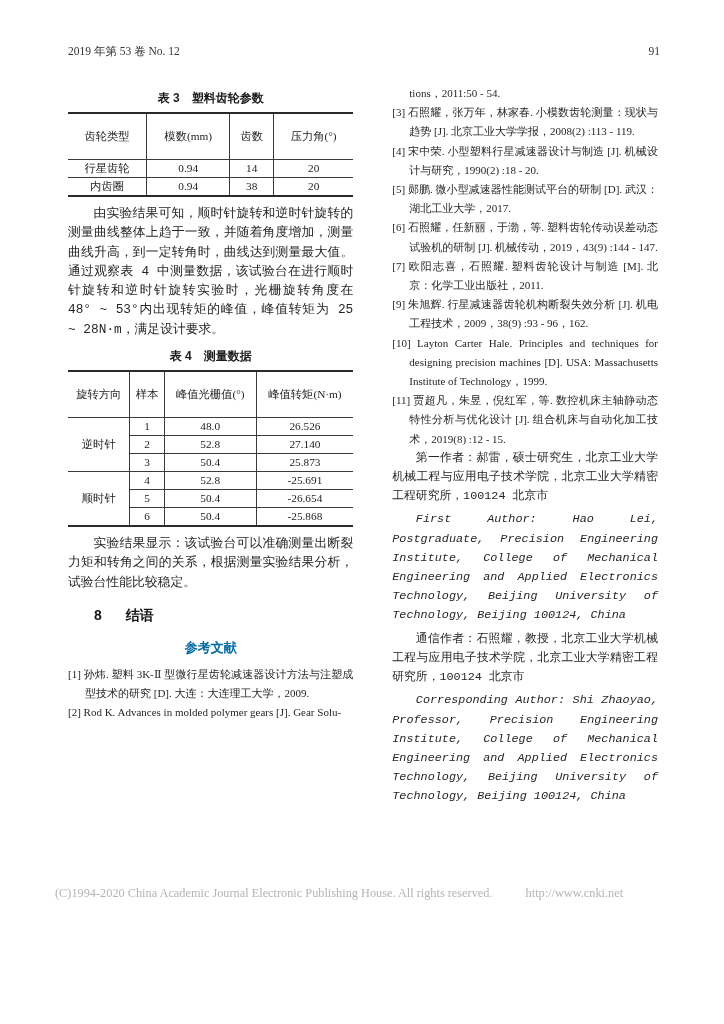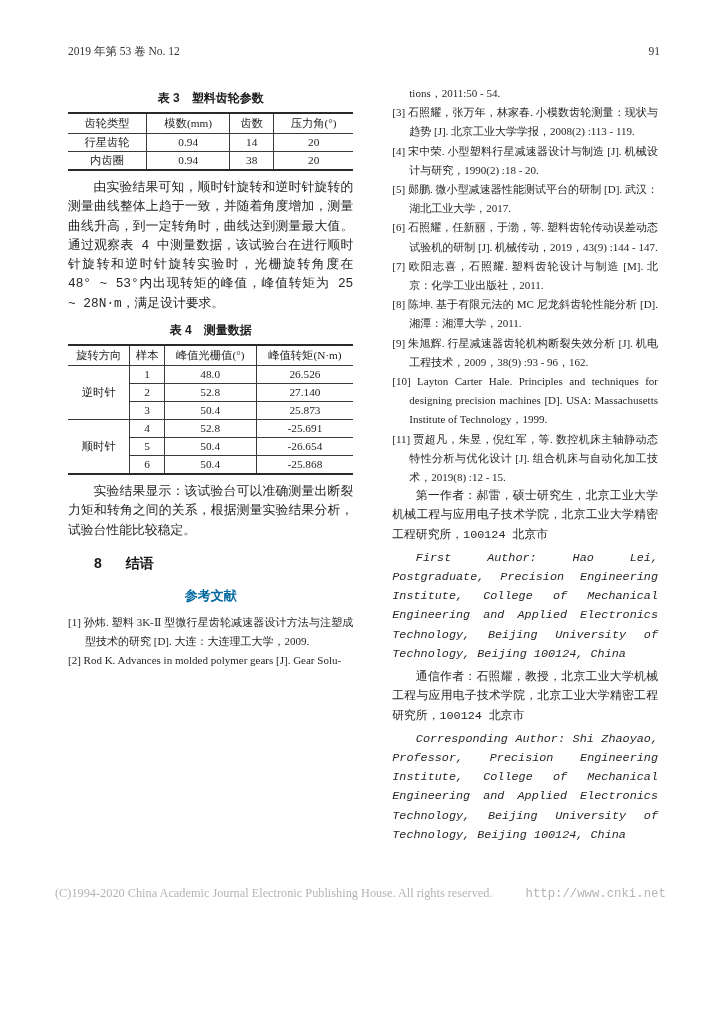--- a/index.html
+++ b/index.html
@@ -35,21 +35,21 @@
     font-size:11.3px;color:#222;text-align:center;
   }
   table.paper-table th, table.paper-table td{
     border:0.8px solid #3a3a3a;
     font-weight:normal;
     padding:2px 2px;
     line-height:13px;
   }
   table.paper-table tr > *:first-child{border-left:none;}
   table.paper-table tr > *:last-child{border-right:none;}
-  table.paper-table thead th{padding:3px 2px;}
+  table.paper-table thead th{padding:16px 2px;}
   .body{
     font-size:12.8px;line-height:19.3px;
     text-align:justify;margin:7px 0 0 0;color:#262626;
   }
   .indent{text-indent:2em;font-family:Liberation Mono, monospace;}
   .section-heading{
     font-family:"Liberation Sans","DejaVu Sans",sans-serif;
     font-size:14px;font-weight:bold;color:#141414;
     margin:15px 0 9px 0;padding-left:26px;
   }
@@ -68,21 +68,21 @@
   .bio{
     font-size:11.8px;line-height:19.2px;
     text-align:justify;margin:0;color:#262626;
   }
   .bio.en{font-style:italic;}
   .footer{
     position:absolute;left:55px;bottom:18px;right:30px;
     font-size:12.3px;color:#b4b4b4;
     white-space:nowrap;
   }
-  .footer-url{margin-left:30px;font-family:Liberation Mono, monospace;}
+  .footer-url{margin-left:30px;}
 </style>
 </head>
 <body>
 
 <div class="page">
 
   <div class="header">
     <span>2019 年第 53 卷 No. 12</span>
     <span>91</span>
   </div>
@@ -186,21 +186,20 @@
     </div>
 
     <div class="col col-right">
 
       <p class="ref cont">tions，2011:50 - 54.</p>
       <p class="ref">[3] 石照耀，张万年，林家春. 小模数齿轮测量：现状与趋势 [J]. 北京工业大学学报，2008(2) :113 - 119.</p>
       <p class="ref">[4] 宋中荣. 小型塑料行星减速器设计与制造 [J]. 机械设计与研究，1990(2) :18 - 20.</p>
       <p class="ref">[5] 郧鹏. 微小型减速器性能测试平台的研制 [D]. 武汉：湖北工业大学，2017.</p>
       <p class="ref">[6] 石照耀，任新丽，于渤，等. 塑料齿轮传动误差动态试验机的研制 [J]. 机械传动，2019，43(9) :144 - 147.</p>
       <p class="ref">[7] 欧阳志喜，石照耀. 塑料齿轮设计与制造 [M]. 北京：化学工业出版社，2011.</p>
-      <p class="ref">[8] 陈坤. 基于有限元法的 MC 尼龙斜齿轮性能分析 [D]. 湘潭：湘潭大学，2011.</p>
       <p class="ref">[9] 朱旭辉. 行星减速器齿轮机构断裂失效分析 [J]. 机电工程技术，2009，38(9) :93 - 96，162.</p>
       <p class="ref">[10] Layton Carter Hale. Principles and techniques for designing precision machines [D]. USA: Massachusetts Institute of Technology，1999.</p>
       <p class="ref">[11] 贾超凡，朱昱，倪红军，等. 数控机床主轴静动态特性分析与优化设计 [J]. 组合机床与自动化加工技术，2019(8) :12 - 15.</p>
 
       <p class="bio cn indent" style="">第一作者：郝雷，硕士研究生，北京工业大学机械工程与应用电子技术学院，北京工业大学精密工程研究所，100124 北京市</p>
       <p class="bio en indent" style="margin-top:4px;">First Author: Hao Lei, Postgraduate, Precision Engineering Institute, College of Mechanical Engineering and Applied Electronics Technology, Beijing University of Technology, Beijing 100124, China</p>
       <p class="bio cn indent" style="margin-top:4px;">通信作者：石照耀，教授，北京工业大学机械工程与应用电子技术学院，北京工业大学精密工程研究所，100124 北京市</p>
       <p class="bio en indent" style="margin-top:4px;">Corresponding Author: Shi Zhaoyao, Professor, Precision Engineering Institute, College of Mechanical Engineering and Applied Electronics Technology, Beijing University of Technology, Beijing 100124, China</p>
 
     </div>

